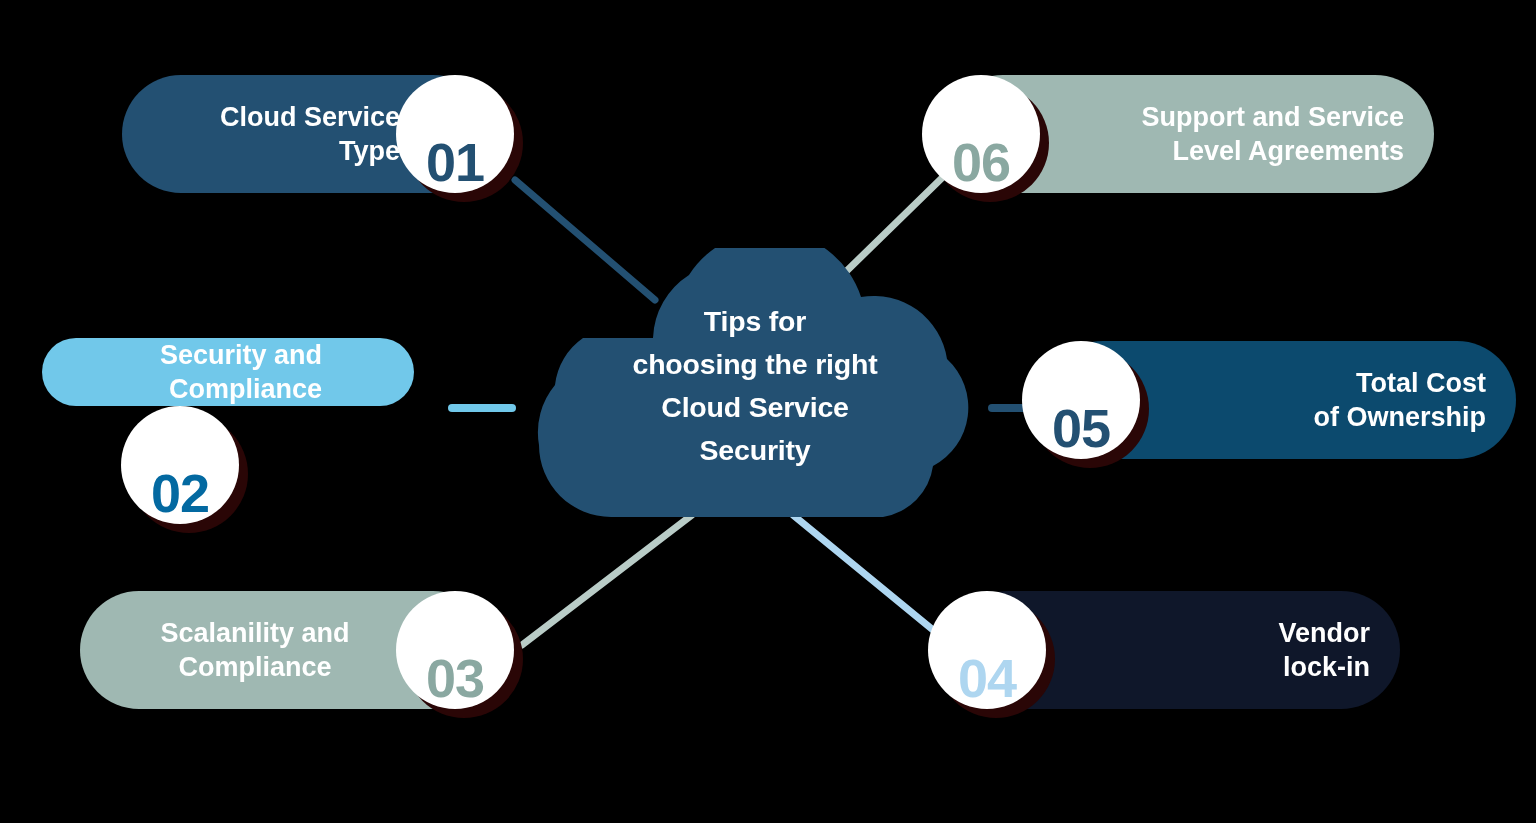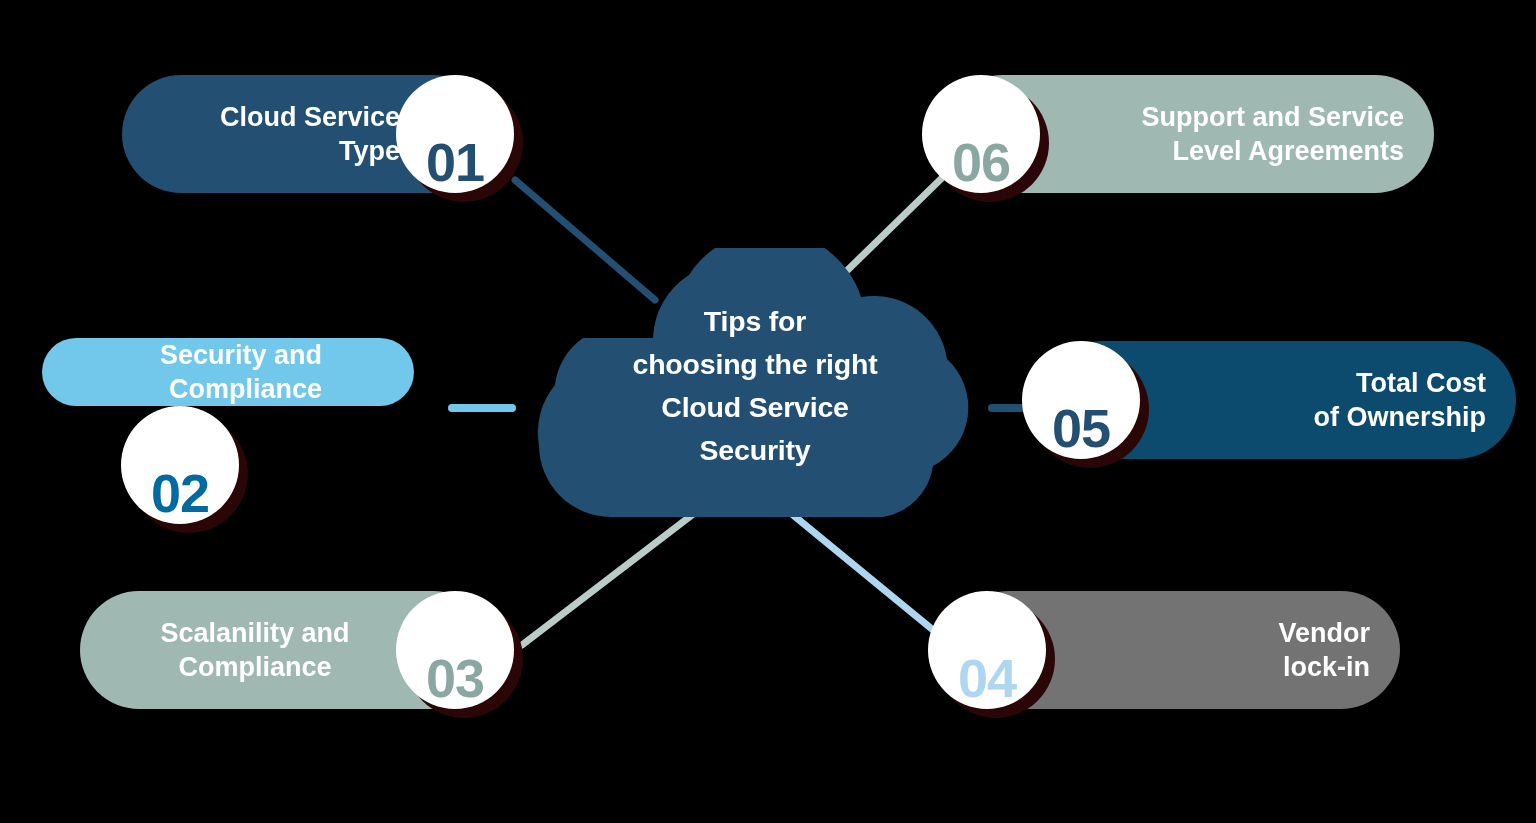--- a/index.html
+++ b/index.html
@@ -227,21 +227,21 @@
         <span class="ln">Total Cost</span>
         <span class="ln">of Ownership</span>
       </span>
     </div>
   </div>
 
   <div class="item right" id="item-04">
     <div class="circle" style="color: rgb(174, 214, 240); box-shadow: rgb(42, 6, 6) 9px 9px 0px 0px;">
       <span>04</span>
     </div>
-    <div class="pill" style="background: #737373;">
+    <div class="pill" style="background: #0f172a;">
       <span class="txt">
         <span class="ln">Vendor</span>
         <span class="ln">lock-in</span>
       </span>
     </div>
   </div>
 
 </div>
 
 </body></html>

